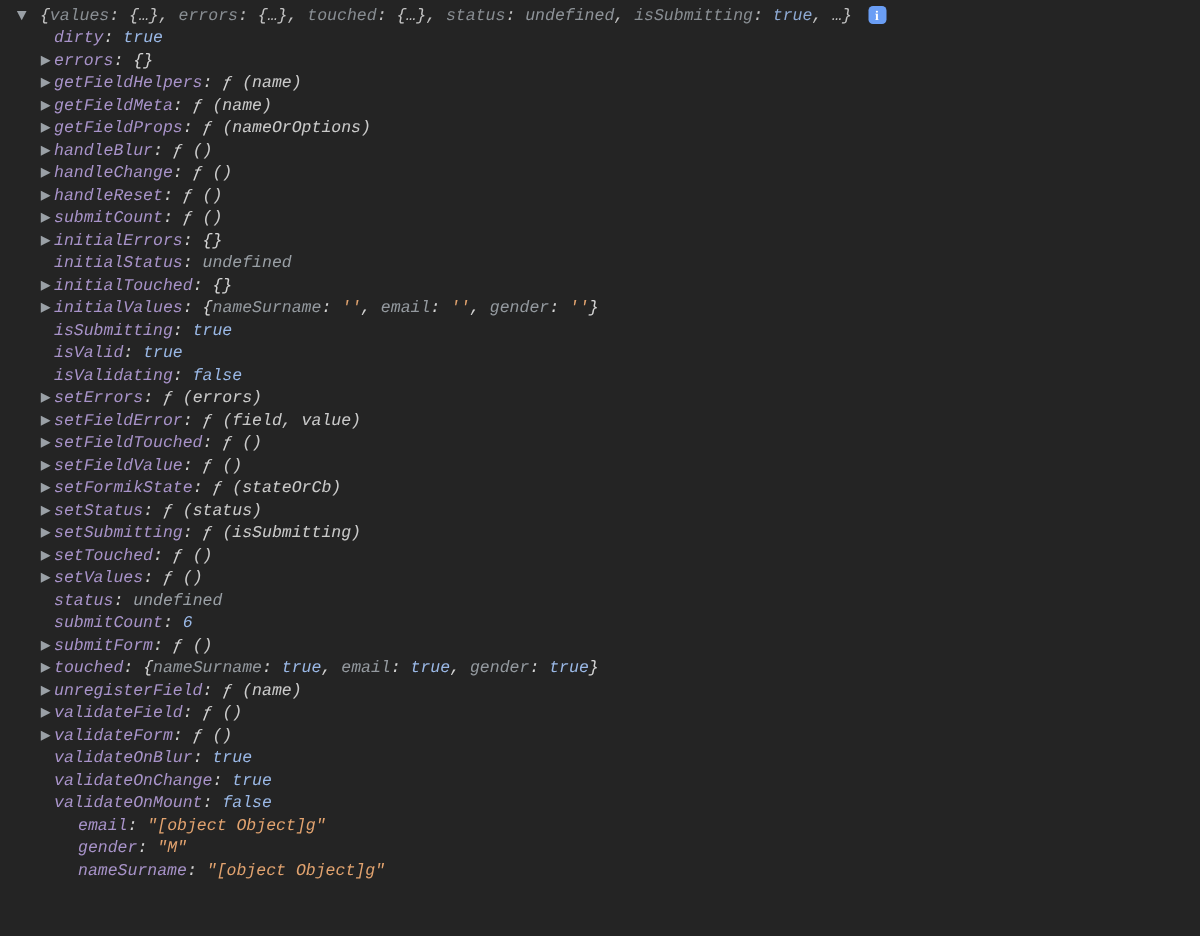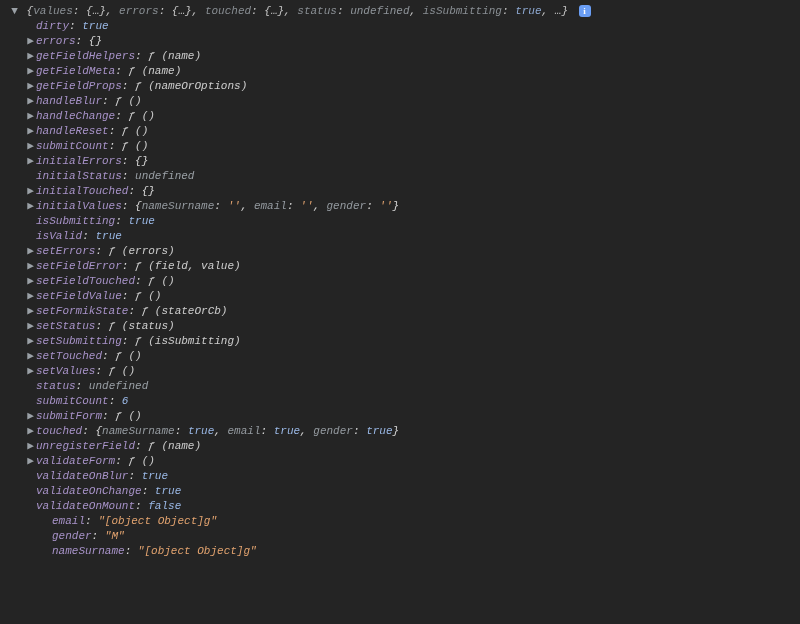--- a/index.html
+++ b/index.html
@@ -89,34 +89,36 @@
       <div class="row indent-1"><span class="arrow">▶</span><span class="key">handleBlur</span><span class="punct">:</span> <span class="fn">ƒ </span><span class="params">()</span></div>
       <div class="row indent-1"><span class="arrow">▶</span><span class="key">handleChange</span><span class="punct">:</span> <span class="fn">ƒ </span><span class="params">()</span></div>
       <div class="row indent-1"><span class="arrow">▶</span><span class="key">handleReset</span><span class="punct">:</span> <span class="fn">ƒ </span><span class="params">()</span></div>
       <div class="row indent-1"><span class="arrow">▶</span><span class="key">submitCount</span><span class="punct">:</span> <span class="fn">ƒ </span><span class="params">()</span></div>
       <div class="row indent-1"><span class="arrow">▶</span><span class="key">initialErrors</span><span class="punct">:</span> <span class="obj">{}</span></div>
       <div class="row indent-1"><span class="noarrow"></span><span class="key">initialStatus</span><span class="punct">:</span> <span class="kw">undefined</span></div>
       <div class="row indent-1"><span class="arrow">▶</span><span class="key">initialTouched</span><span class="punct">:</span> <span class="obj">{}</span></div>
       <div class="row indent-1"><span class="arrow">▶</span><span class="key">initialValues</span><span class="punct">:</span> <span class="punct">{</span><span class="key-dim">nameSurname</span><span class="punct">: </span><span class="str">''</span><span class="punct">, </span><span class="key-dim">email</span><span class="punct">: </span><span class="str">''</span><span class="punct">, </span><span class="key-dim">gender</span><span class="punct">: </span><span class="str">''</span><span class="punct">}</span></div>
       <div class="row indent-1"><span class="noarrow"></span><span class="key">isSubmitting</span><span class="punct">:</span> <span class="bool">true</span></div>
       <div class="row indent-1"><span class="noarrow"></span><span class="key">isValid</span><span class="punct">:</span> <span class="bool">true</span></div>
+      <div class="row indent-1"><span class="noarrow"></span><span class="key">isValidating</span><span class="punct">:</span> <span class="bool">false</span></div>
       <div class="row indent-1"><span class="arrow">▶</span><span class="key">setErrors</span><span class="punct">:</span> <span class="fn">ƒ </span><span class="params">(errors)</span></div>
       <div class="row indent-1"><span class="arrow">▶</span><span class="key">setFieldError</span><span class="punct">:</span> <span class="fn">ƒ </span><span class="params">(field, value)</span></div>
       <div class="row indent-1"><span class="arrow">▶</span><span class="key">setFieldTouched</span><span class="punct">:</span> <span class="fn">ƒ </span><span class="params">()</span></div>
       <div class="row indent-1"><span class="arrow">▶</span><span class="key">setFieldValue</span><span class="punct">:</span> <span class="fn">ƒ </span><span class="params">()</span></div>
       <div class="row indent-1"><span class="arrow">▶</span><span class="key">setFormikState</span><span class="punct">:</span> <span class="fn">ƒ </span><span class="params">(stateOrCb)</span></div>
       <div class="row indent-1"><span class="arrow">▶</span><span class="key">setStatus</span><span class="punct">:</span> <span class="fn">ƒ </span><span class="params">(status)</span></div>
       <div class="row indent-1"><span class="arrow">▶</span><span class="key">setSubmitting</span><span class="punct">:</span> <span class="fn">ƒ </span><span class="params">(isSubmitting)</span></div>
       <div class="row indent-1"><span class="arrow">▶</span><span class="key">setTouched</span><span class="punct">:</span> <span class="fn">ƒ </span><span class="params">()</span></div>
       <div class="row indent-1"><span class="arrow">▶</span><span class="key">setValues</span><span class="punct">:</span> <span class="fn">ƒ </span><span class="params">()</span></div>
       <div class="row indent-1"><span class="noarrow"></span><span class="key">status</span><span class="punct">:</span> <span class="kw">undefined</span></div>
       <div class="row indent-1"><span class="noarrow"></span><span class="key">submitCount</span><span class="punct">:</span> <span class="num">6</span></div>
       <div class="row indent-1"><span class="arrow">▶</span><span class="key">submitForm</span><span class="punct">:</span> <span class="fn">ƒ </span><span class="params">()</span></div>
       <div class="row indent-1"><span class="arrow">▶</span><span class="key">touched</span><span class="punct">:</span> <span class="punct">{</span><span class="key-dim">nameSurname</span><span class="punct">: </span><span class="bool">true</span><span class="punct">, </span><span class="key-dim">email</span><span class="punct">: </span><span class="bool">true</span><span class="punct">, </span><span class="key-dim">gender</span><span class="punct">: </span><span class="bool">true</span><span class="punct">}</span></div>
       <div class="row indent-1"><span class="arrow">▶</span><span class="key">unregisterField</span><span class="punct">:</span> <span class="fn">ƒ </span><span class="params">(name)</span></div>
+      <div class="row indent-1"><span class="arrow">▶</span><span class="key">validateField</span><span class="punct">:</span> <span class="fn">ƒ </span><span class="params">()</span></div>
       <div class="row indent-1"><span class="arrow">▶</span><span class="key">validateForm</span><span class="punct">:</span> <span class="fn">ƒ </span><span class="params">()</span></div>
       <div class="row indent-1"><span class="noarrow"></span><span class="key">validateOnBlur</span><span class="punct">:</span> <span class="bool">true</span></div>
       <div class="row indent-1"><span class="noarrow"></span><span class="key">validateOnChange</span><span class="punct">:</span> <span class="bool">true</span></div>
       <div class="row indent-1"><span class="noarrow"></span><span class="key">validateOnMount</span><span class="punct">:</span> <span class="bool">false</span></div>
       <div class="row indent-2"><span class="noarrow"></span><span class="key">email</span><span class="punct">:</span> <span class="str">"[object Object]g"</span></div>
       <div class="row indent-2"><span class="noarrow"></span><span class="key">gender</span><span class="punct">:</span> <span class="str">"M"</span></div>
       <div class="row indent-2"><span class="noarrow"></span><span class="key">nameSurname</span><span class="punct">:</span> <span class="str">"[object Object]g"</span></div>
     </div>
 
 </div>

